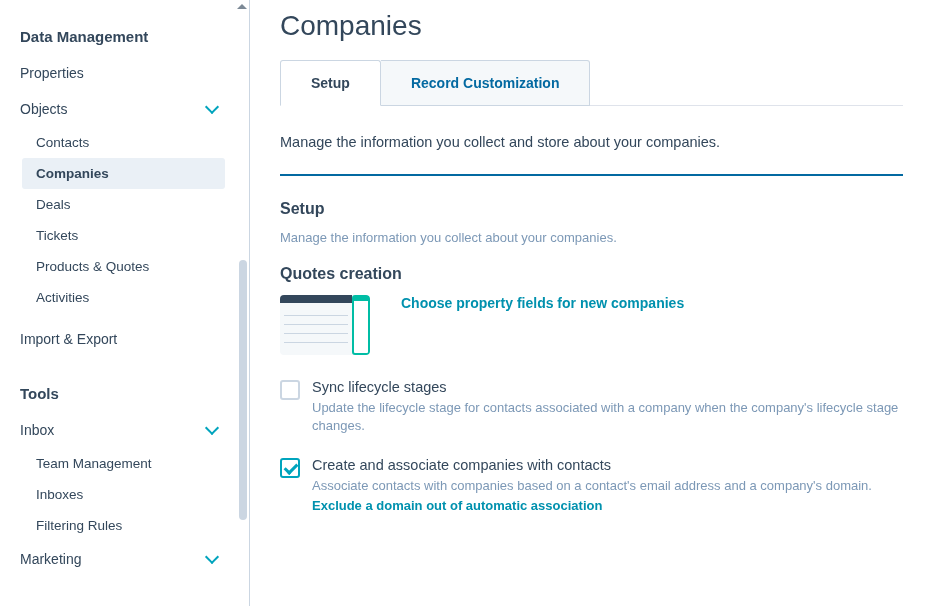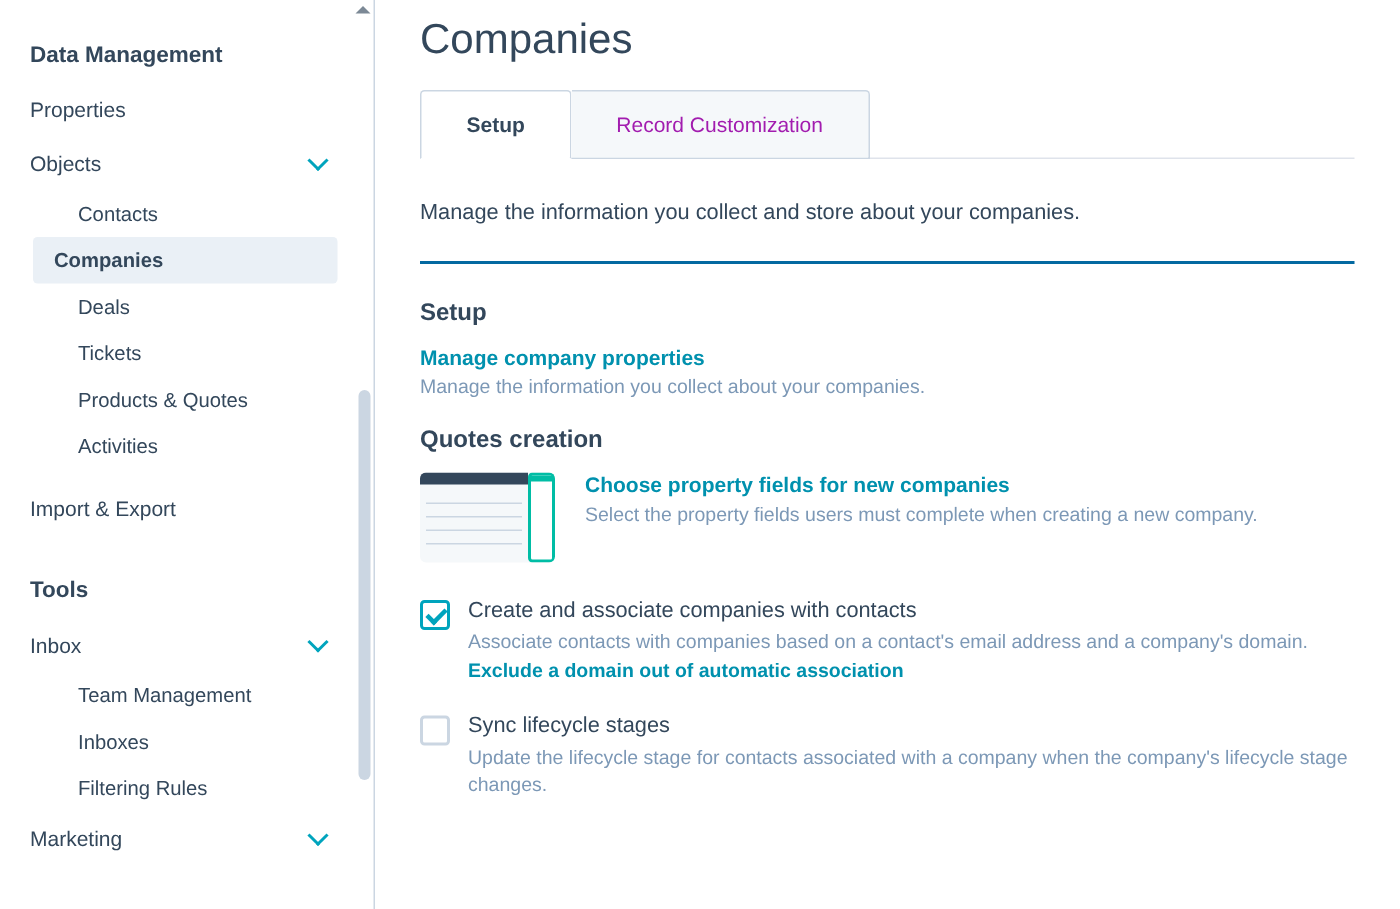--- a/index.html
+++ b/index.html
@@ -54,21 +54,20 @@
       padding: 10px 20px;
       color: #33475b;
       cursor: pointer;
       font-size: 14px;
     }
     .nav-sub {
       padding: 8px 20px 8px 36px;
       color: #33475b;
       cursor: pointer;
       font-size: 13.5px;
-      margin-left: 16px;
     }
     .nav-sub.active {
       background: #eaf0f6;
       font-weight: 600;
       border-radius: 3px;
       margin: 0 12px 0 22px;
       padding: 8px 14px;
     }
     .chevron-down {
       display: inline-block;
@@ -105,22 +104,22 @@
       margin-bottom: -1px;
     }
     .tab.active {
       font-weight: 600;
       border: 1px solid #cbd6e2;
       border-bottom: 1px solid #fff;
       background: #fff;
       border-radius: 3px 3px 0 0;
     }
     .tab.inactive {
-      font-weight: 400;
-      color: #a21caf;
+      font-weight: 700;
+      color: #0369a1;
       background: #f5f8fa;
       border: 1px solid #cbd6e2;
       border-left: none;
       border-radius: 0 3px 0 0;
     }
     .intro-text {
       padding: 28px 0 24px 0;
       color: #33475b;
       border-bottom: 2px solid #0369a1;
       font-size: 14.5px;
@@ -140,21 +139,21 @@
       margin-bottom: 4px;
       display: inline-block;
     }
     .desc-text {
       font-size: 13px;
       color: #7c98b6;
       margin-bottom: 20px;
     }
     .creation-row {
       display: flex;
-      gap: 20px;
+      gap: 31px;
       margin-bottom: 24px;
       align-items: flex-start;
     }
     .thumb {
       width: 90px;
       height: 60px;
       border-radius: 4px;
       position: relative;
       flex-shrink: 0;
       background: #f5f8fa;
@@ -289,53 +288,51 @@
 
   <div class="tabs">
     <div class="tab active">Setup</div>
     <div class="tab inactive">Record Customization</div>
   </div>
 
   <div class="intro-text">Manage the information you collect and store about your companies.</div>
 
   <div class="content-area">
     <div class="section-title">Setup</div>
-    <a class="link-teal">Manage company properties</a>
     <div class="desc-text">Manage the information you collect about your companies.</div>
 
     <div class="section-title">Quotes creation</div>
     <div class="creation-row">
       <div class="thumb">
         <div class="thumb-top"></div>
         <div class="thumb-lines">
           <div class="thumb-line"></div>
             <div class="thumb-line"></div>
             <div class="thumb-line"></div>
             <div class="thumb-line"></div>
         </div>
         <div class="thumb-side"></div>
         <div class="thumb-side-top"></div>
       </div>
       <div class="creation-text">
         <a class="link-teal">Choose property fields for new companies</a>
-        <div class="desc-text" style="margin-bottom:0">Select the property fields users must complete when creating a new company.</div>
       </div>
     </div>
 
+
+    <div class="checkbox-row">
+      <div class="checkbox"></div>
+      <div class="checkbox-content">
+        <div class="checkbox-label">Sync lifecycle stages</div>
+        <div class="checkbox-desc">Update the lifecycle stage for contacts associated with a company when the company's lifecycle stage changes.</div>
+      </div>
+    </div>
 
     <div class="checkbox-row">
       <div class="checkbox checked"></div>
       <div class="checkbox-content">
         <div class="checkbox-label">Create and associate companies with contacts</div>
         <div class="checkbox-desc">Associate contacts with companies based on a contact's email address and a company's domain.</div>
         <a class="exclude-link">Exclude a domain out of automatic association</a>
       </div>
     </div>
-
-    <div class="checkbox-row">
-      <div class="checkbox"></div>
-      <div class="checkbox-content">
-        <div class="checkbox-label">Sync lifecycle stages</div>
-        <div class="checkbox-desc">Update the lifecycle stage for contacts associated with a company when the company's lifecycle stage changes.</div>
-      </div>
-    </div>
   </div>
 </div>
 
 </body></html>

